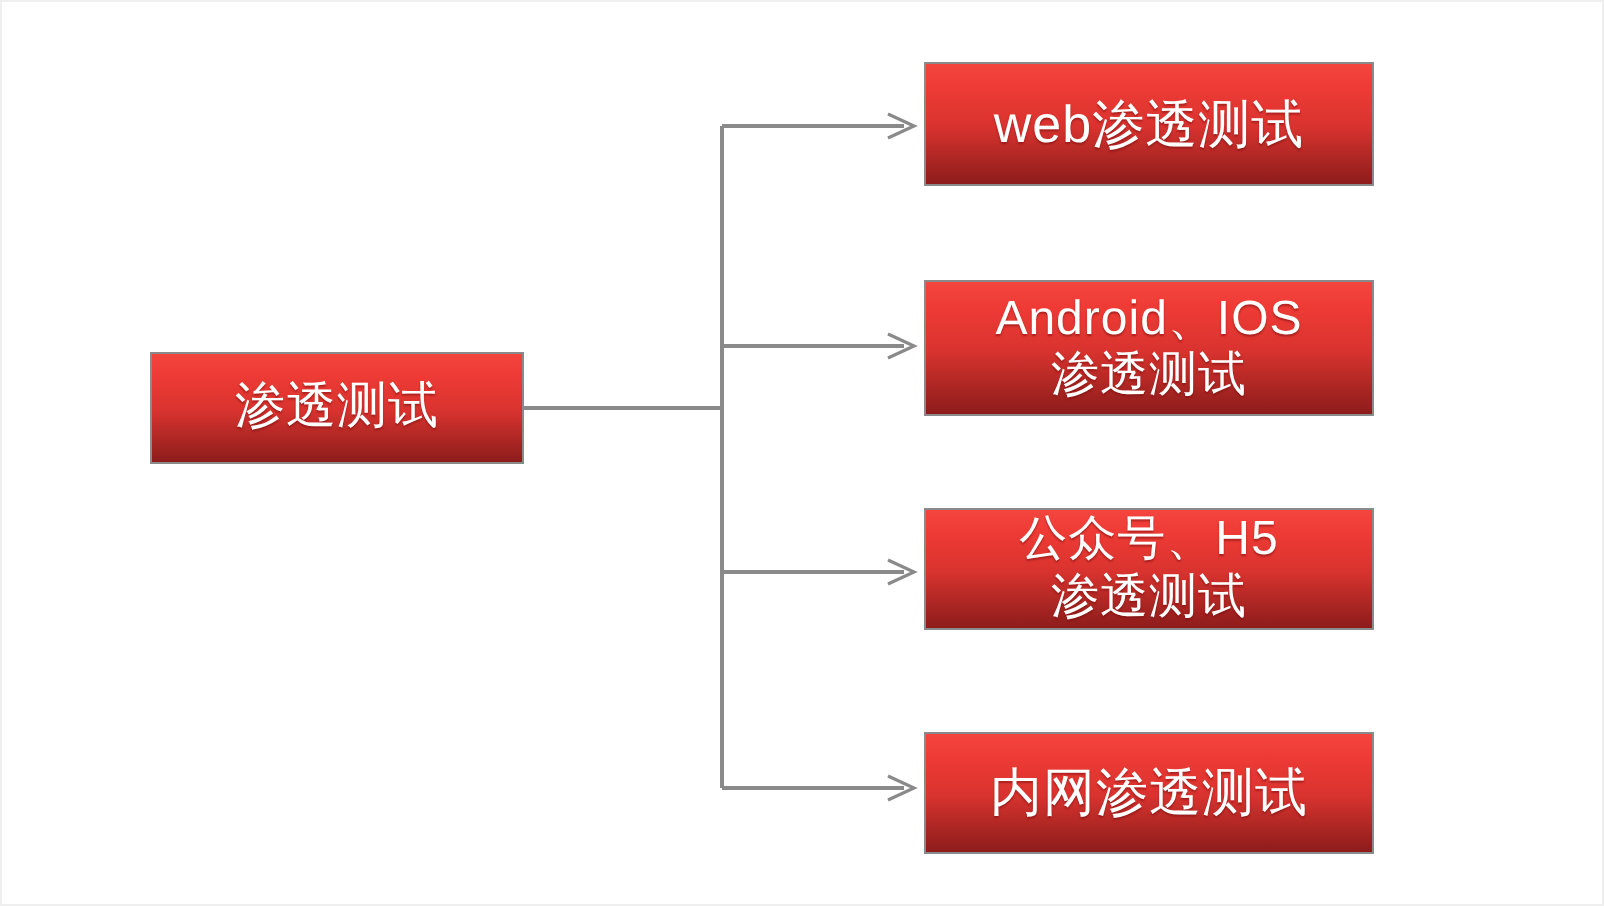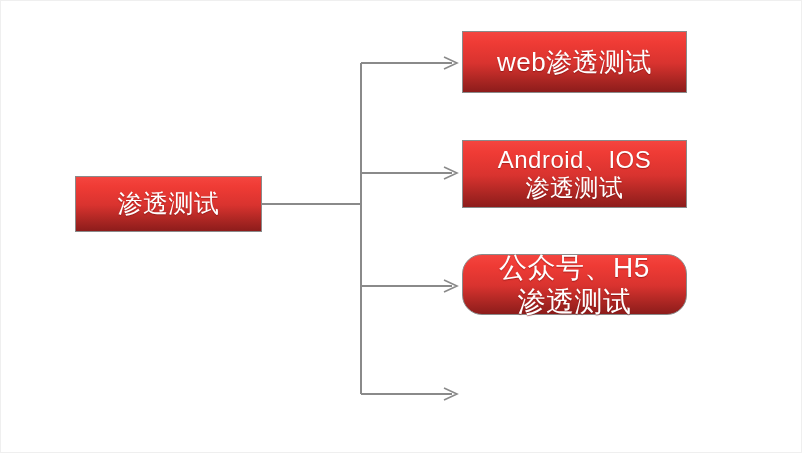--- a/index.html
+++ b/index.html
@@ -68,22 +68,21 @@
     top: 139px;
     width: 225px;
     height: 68px;
     font-size: 24px;
   }
   #node-wechat {
     left: 461px;
     top: 253px;
     width: 225px;
     height: 61px;
-    font-size: 28px;
-    border-radius: 20px;
+    font-size: 24px;
   }
   #node-intranet {
     left: 461px;
     top: 365px;
     width: 225px;
     height: 61px;
     font-size: 26px;
   }
 </style>
 </head>
@@ -119,14 +118,17 @@
   <div class="node" id="node-mobile">
     <span class="node-text">Android、IOS
 渗透测试</span>
   </div>
 
   <div class="node" id="node-wechat">
     <span class="node-text">公众号、H5
 渗透测试</span>
   </div>
 
+  <div class="node" id="node-intranet">
+    <span class="node-text">内网渗透测试</span>
+  </div>
 
 </div>
 
 </body></html>

